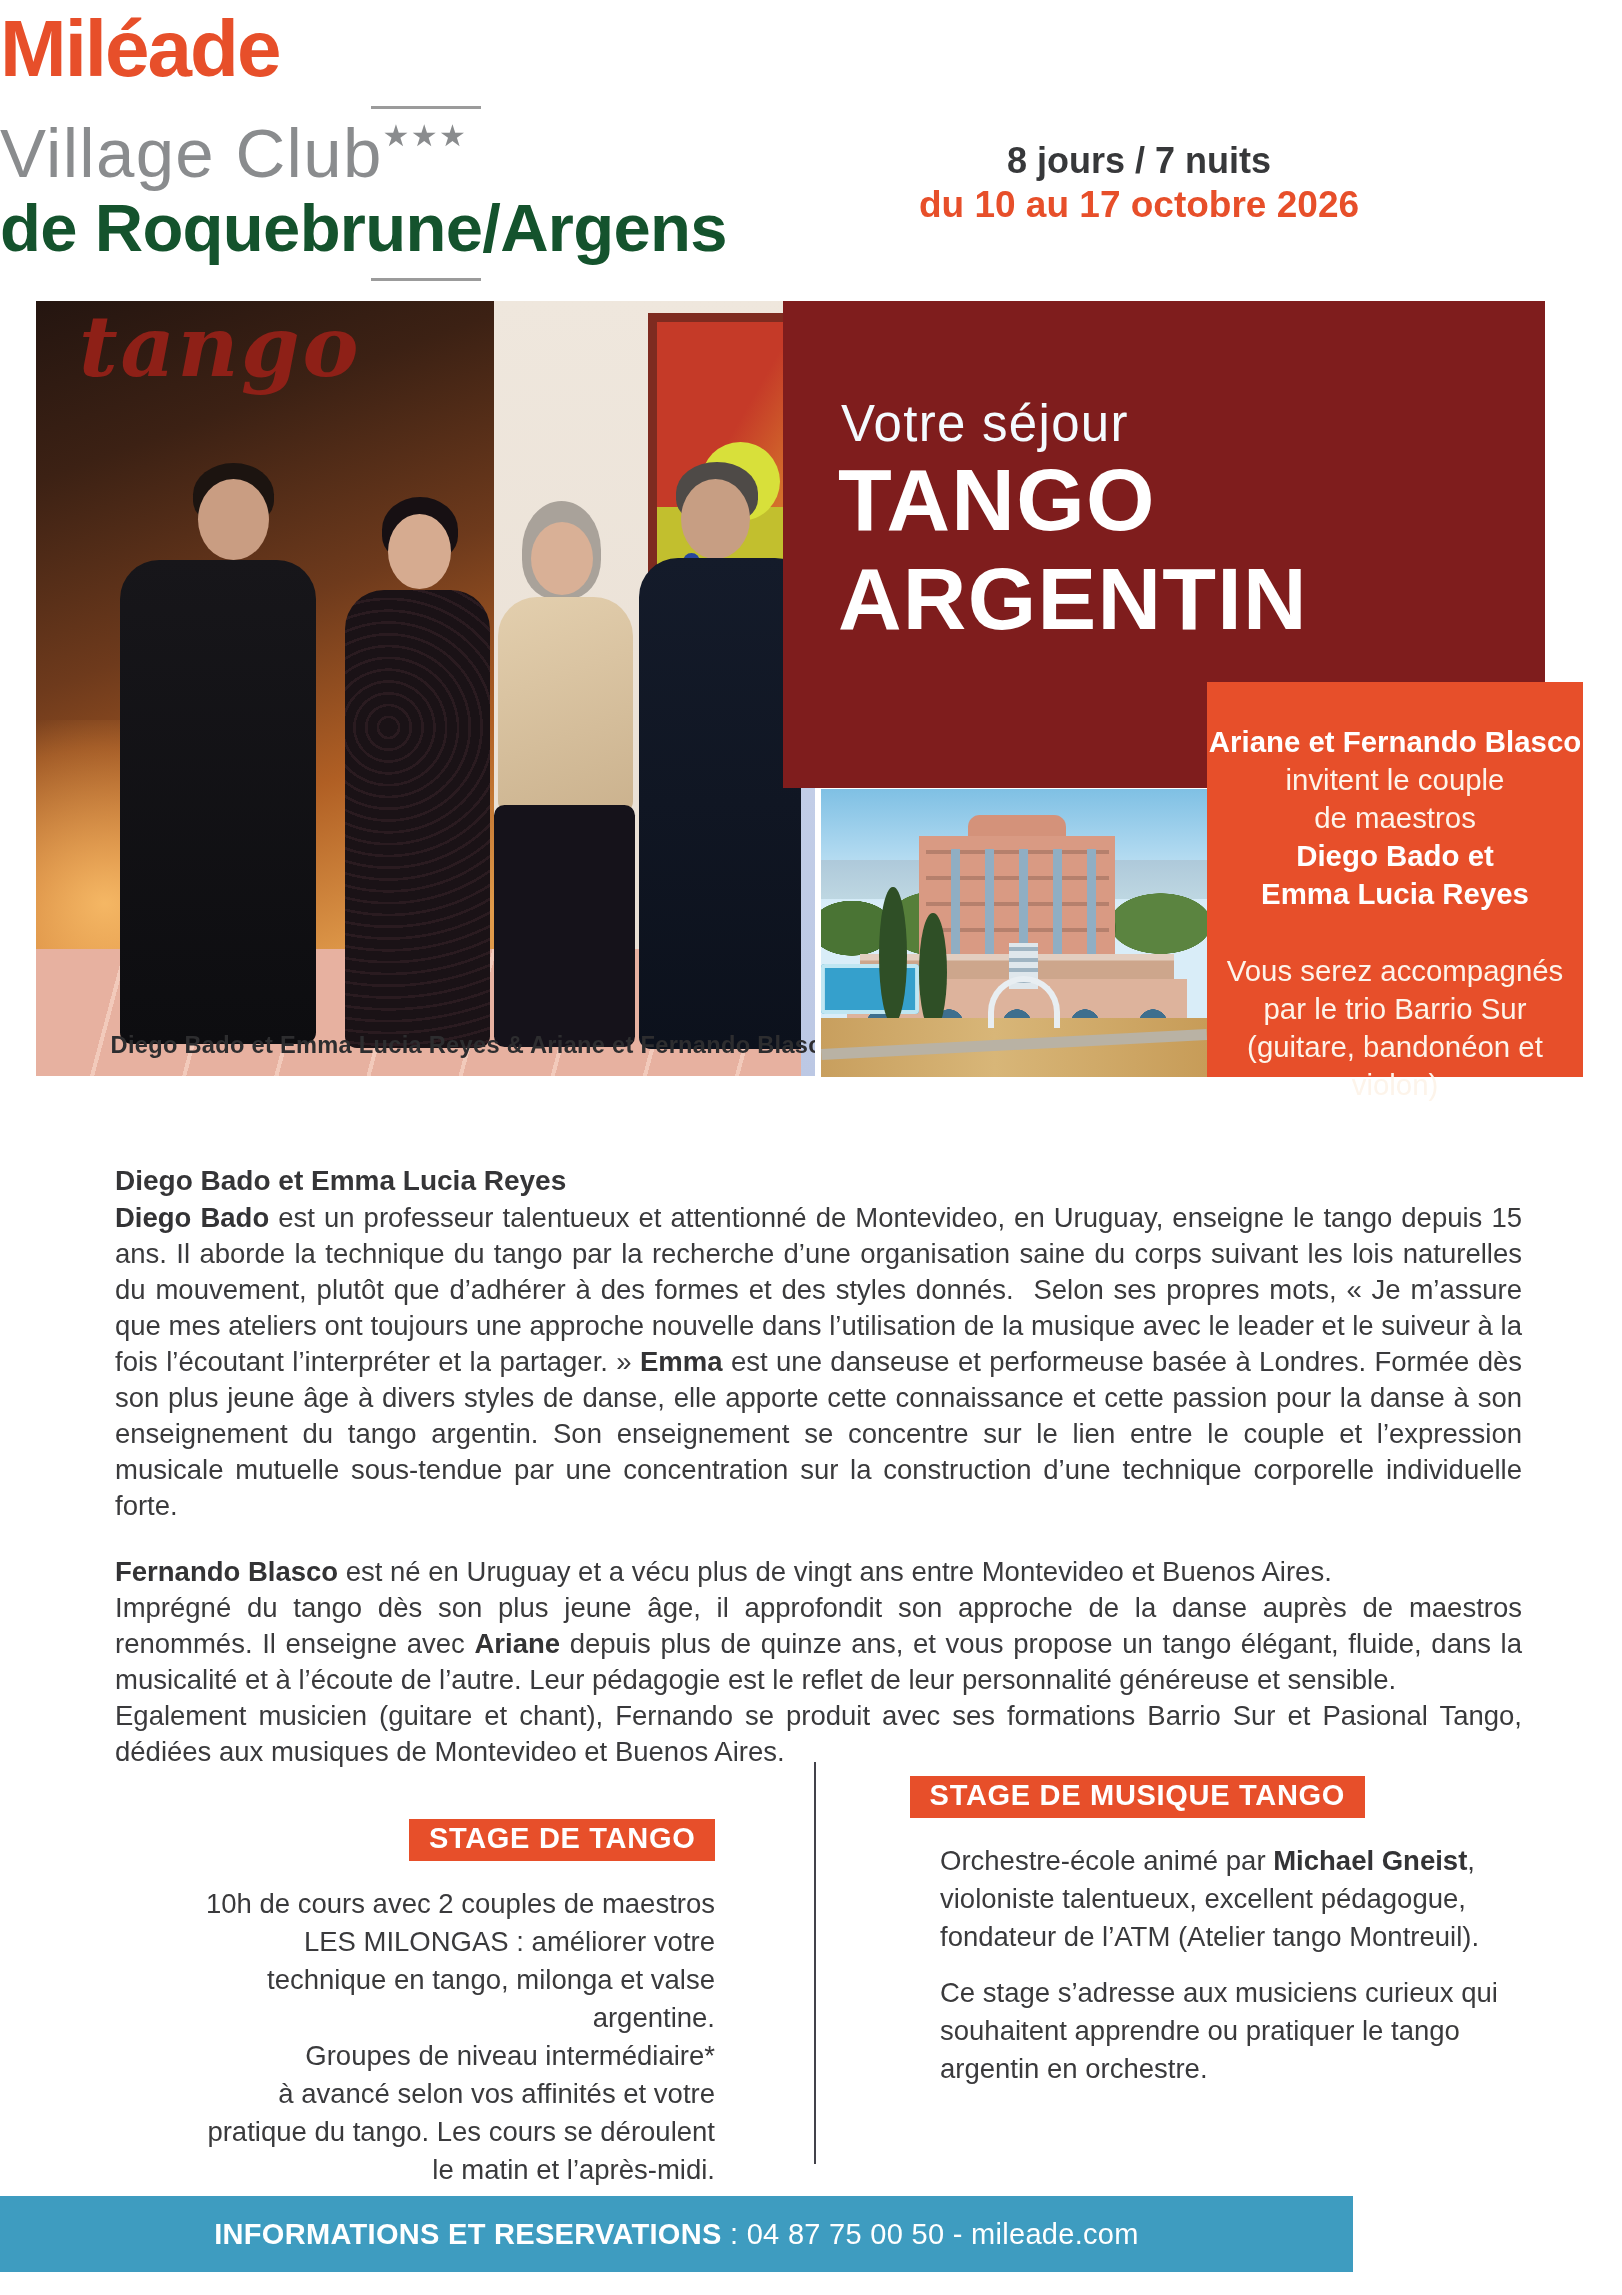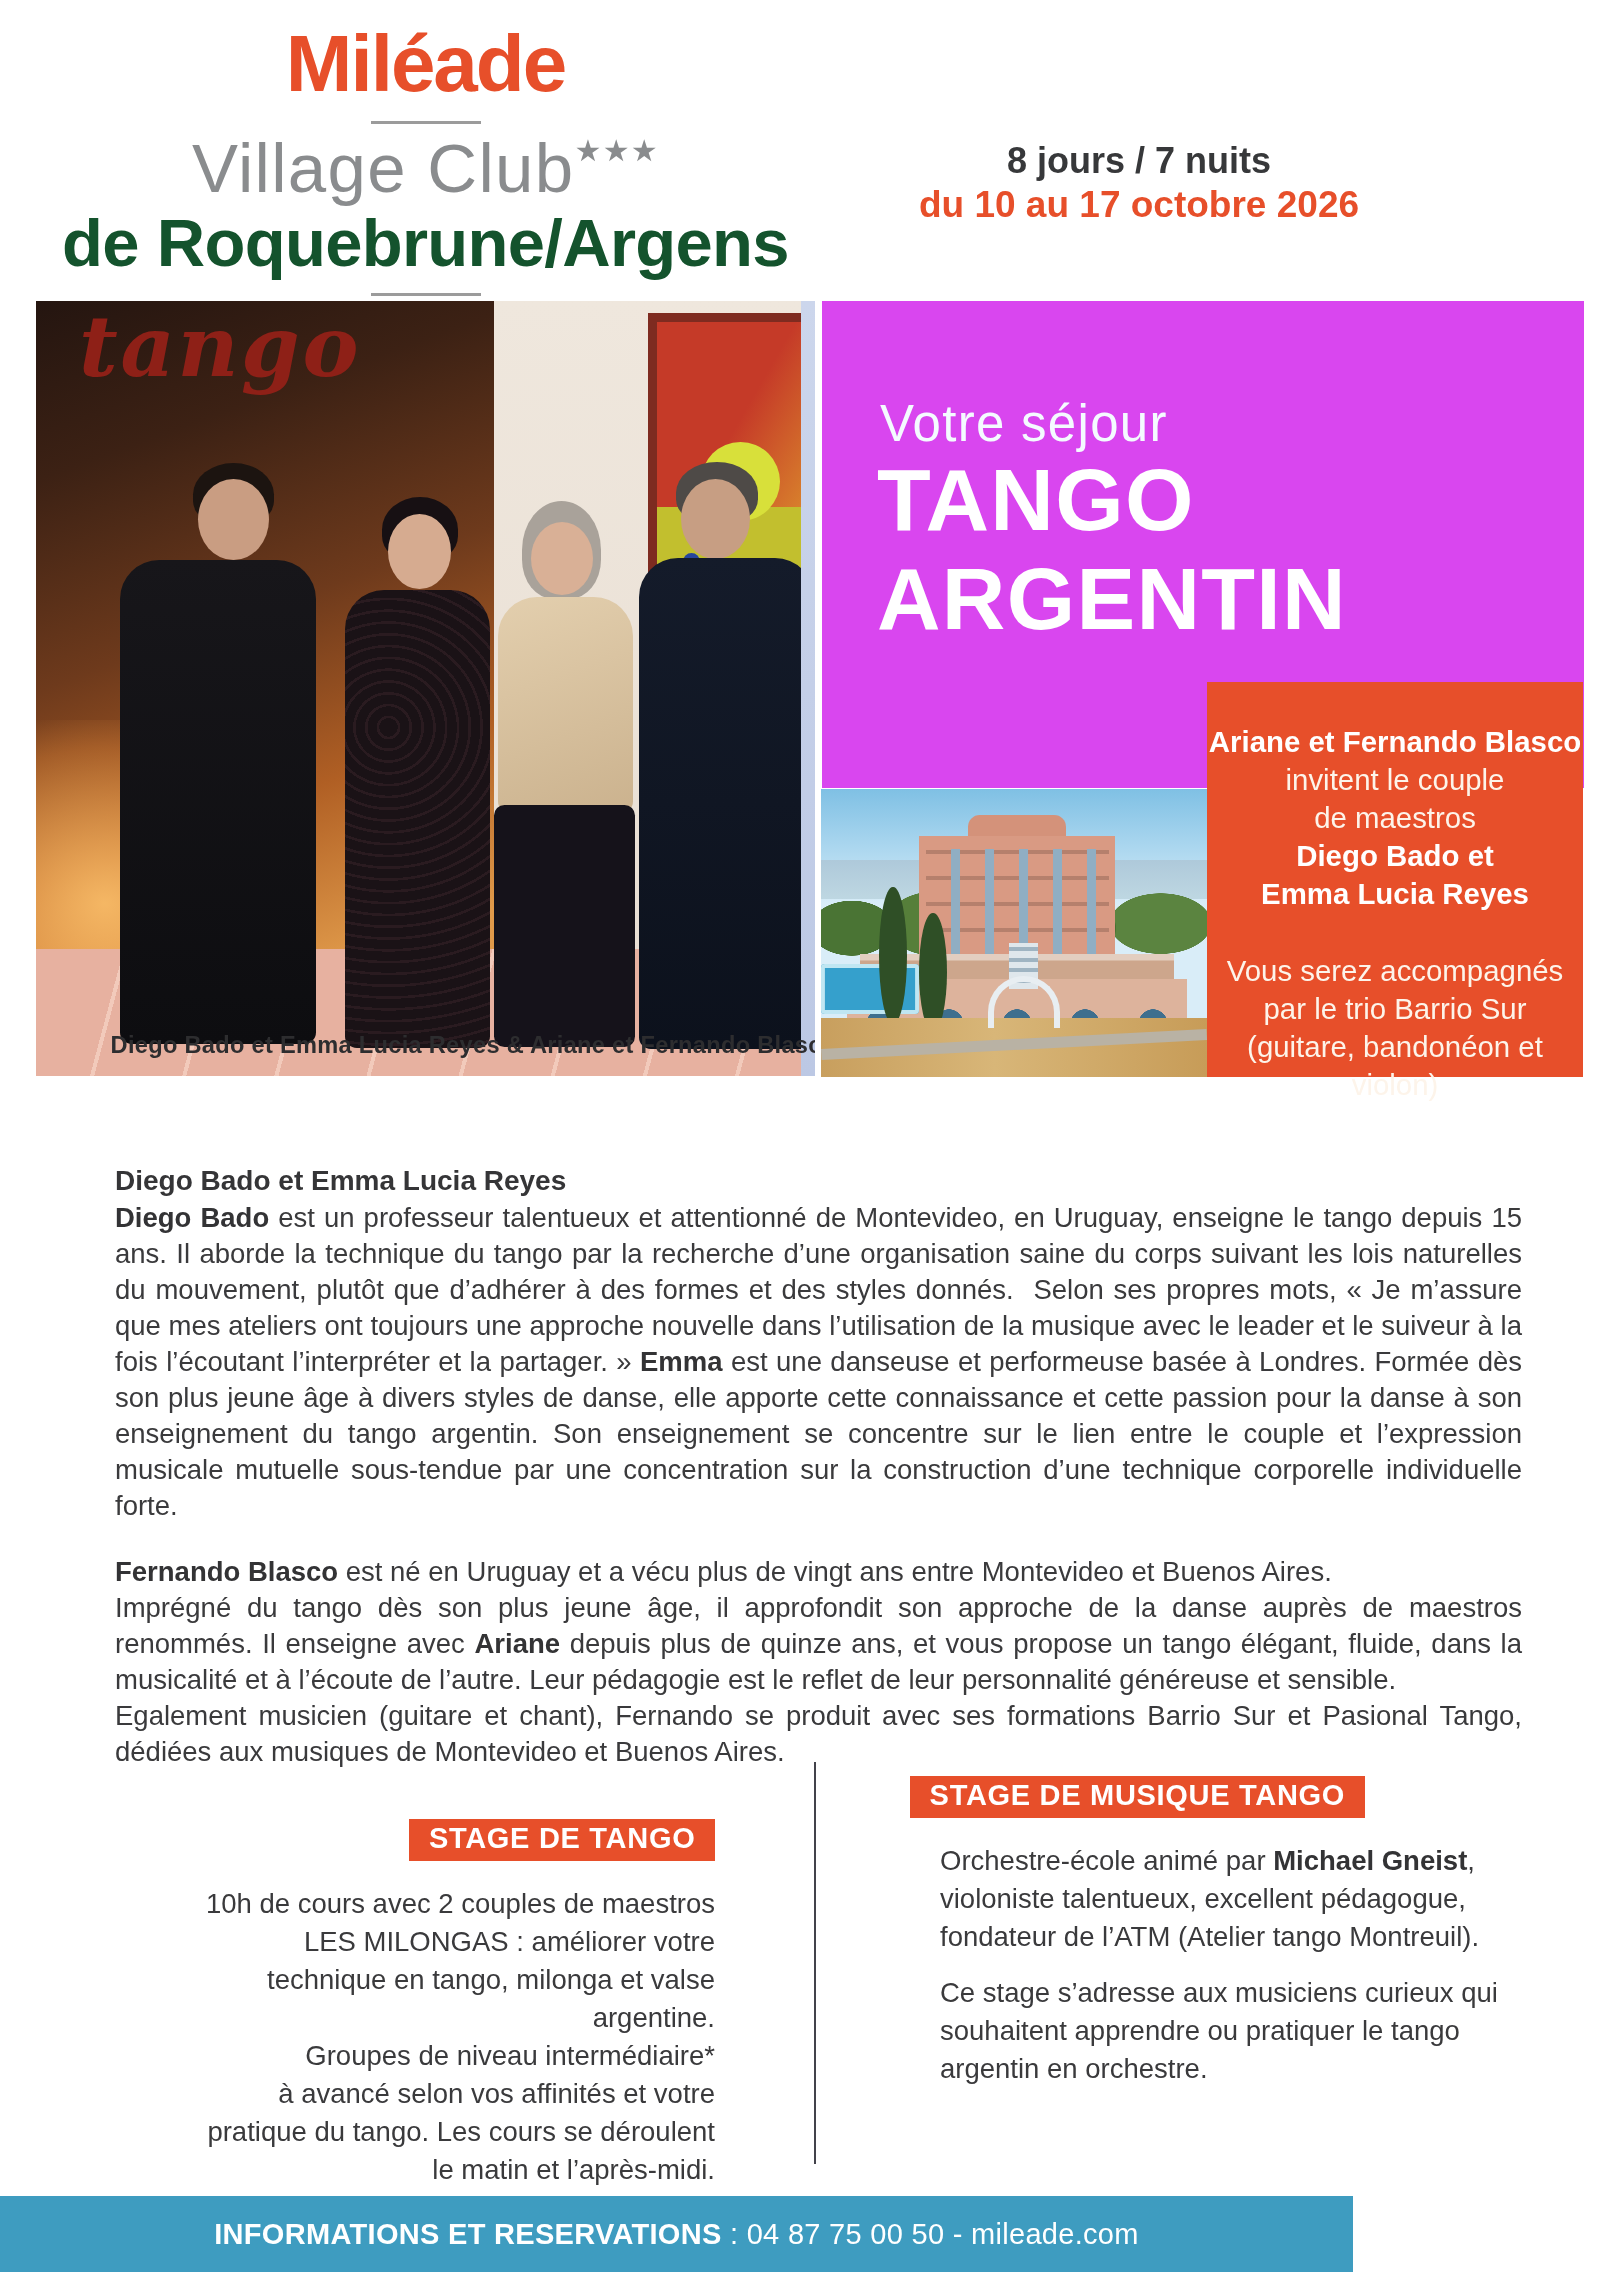--- a/index.html
+++ b/index.html
@@ -1,21 +1,21 @@
 <!DOCTYPE html>
 <html lang="fr" style="font-size:10.5px"><head>
 <meta charset="utf-8">
 <style>
   html,body{margin:0;padding:0;background:#ffffff;}
   .page{
     position:relative;width:1623px;height:2295px;background:#fff;overflow:hidden;
     font-family:"Liberation Sans",sans-serif;color:#3a3a3c;
   }
   
-  .brand{position:absolute;left:0;top:24px;width:851px;text-align:center;}
+  .brand{position:absolute;left:0;top:9px;width:851px;}
   .brand-logo{font-size:80px;font-weight:600;letter-spacing:-2px;color:#e74f2a;line-height:1;}
   .rule{width:110px;height:2.6px;background:#9b9b9b;margin:17px auto 0 auto;}
   .brand-sub{font-size:69px;font-weight:300;color:#8a8c8e;letter-spacing:1.3px;line-height:1.05;margin-top:9.2px;}
   .brand-stars{font-size:30px;color:#8a8c8e;position:relative;top:-31px;letter-spacing:1.3px;}
   .brand-loc{font-size:67px;font-weight:700;color:#14532d;letter-spacing:-0.7px;line-height:1.0;margin-top:3.9px;}
   .dates{position:absolute;left:910px;top:139px;width:458px;text-align:center;}
   .dates .dur{font-size:36px;color:#37383a;line-height:1.2;font-weight:bold;}
   .dates .dt{font-size:37px;font-weight:700;color:#e74f2a;line-height:1.25;}
 
   
@@ -35,21 +35,21 @@
   .floor{position:absolute;left:0;top:648px;width:779px;height:128px;
     background:repeating-linear-gradient(105deg,#e7b1a0 0 85px,#f2cabb 85px 89px),linear-gradient(180deg,#e2a894,#eec0ae);}
   .sliver{position:absolute;right:0;top:0;width:14.4px;height:775px;background:linear-gradient(180deg,#ccd6ec,#bcc8e4);}
   .person{position:absolute;}
   .head{position:absolute;border-radius:50%;}
   .hair{position:absolute;border-radius:50% 50% 40% 40%;}
   .torso{position:absolute;border-radius:39px 39px 11.8px 11.8px;}
   .caption{position:absolute;left:0;bottom:17px;width:100%;text-align:center;
     font-size:23.6px;font-weight:700;color:#2d2d2f;letter-spacing:0.3px;padding-left:48px;}
 
-  .hero-blue{position:absolute;left:822px;top:301px;width:762px;height:487px;background:#d946ef;}
+  .hero-blue{position:absolute;left:783px;top:301px;width:762px;height:487px;background:#7f1d1d;}
   .kicker{position:absolute;left:58px;top:93px;font-size:51px;font-weight:300;color:#f4fbff;letter-spacing:1.3px;}
   .hero-title{position:absolute;left:55px;top:149px;font-weight:700;color:#ffffff;font-size:88px;line-height:99px;letter-spacing:1.3px;}
 
   .photo-resort{position:absolute;left:821px;top:789px;width:386px;height:288px;overflow:hidden;
     background:linear-gradient(180deg,#7fc0e4 0%,#c9e6f6 34%,#d9edf8 40%);}
   .hills{position:absolute;left:0;top:71px;width:100%;height:39px;background:linear-gradient(180deg,#aec9da,#bed7e2);}
   .treeband{position:absolute;left:0;top:84px;width:100%;height:92px;
     background:radial-gradient(ellipse 59px 39px at 8% 60%,#4a7434 70%,transparent 71%),
                radial-gradient(ellipse 72px 46px at 30% 55%,#567f3a 70%,transparent 71%),
                radial-gradient(ellipse 79px 49px at 62% 60%,#497132 70%,transparent 71%),

